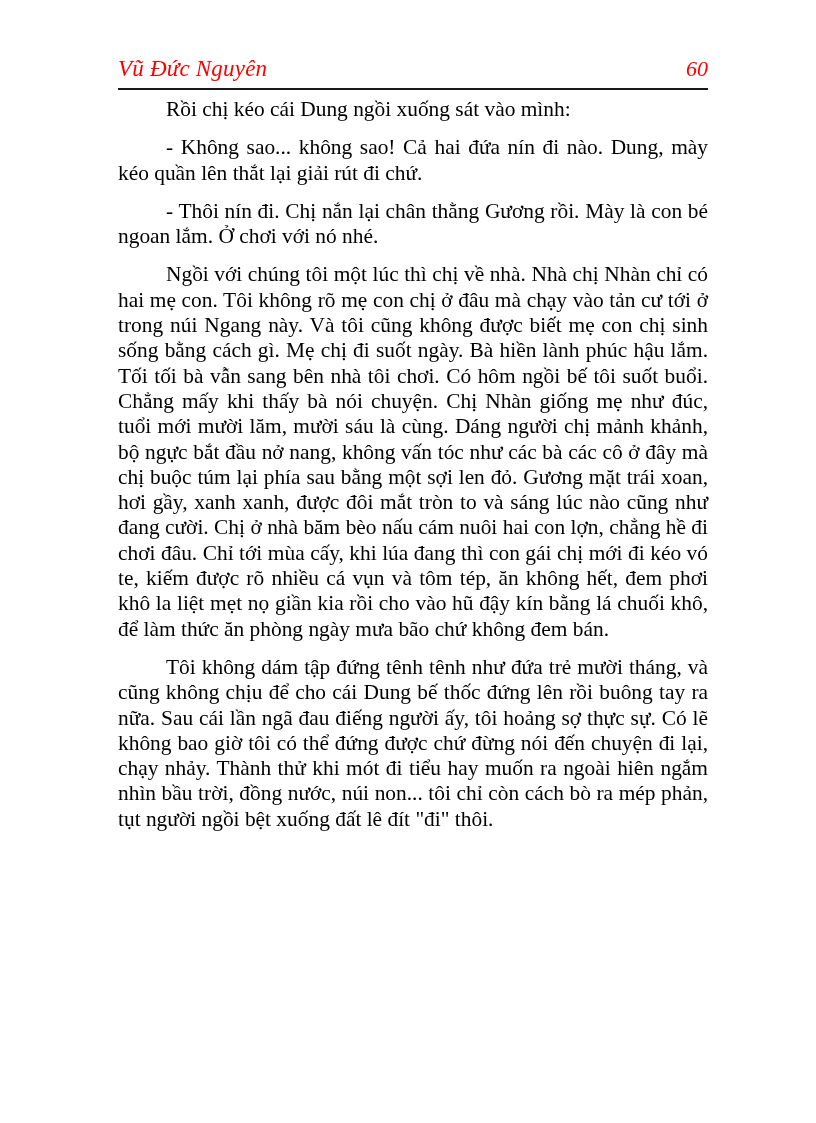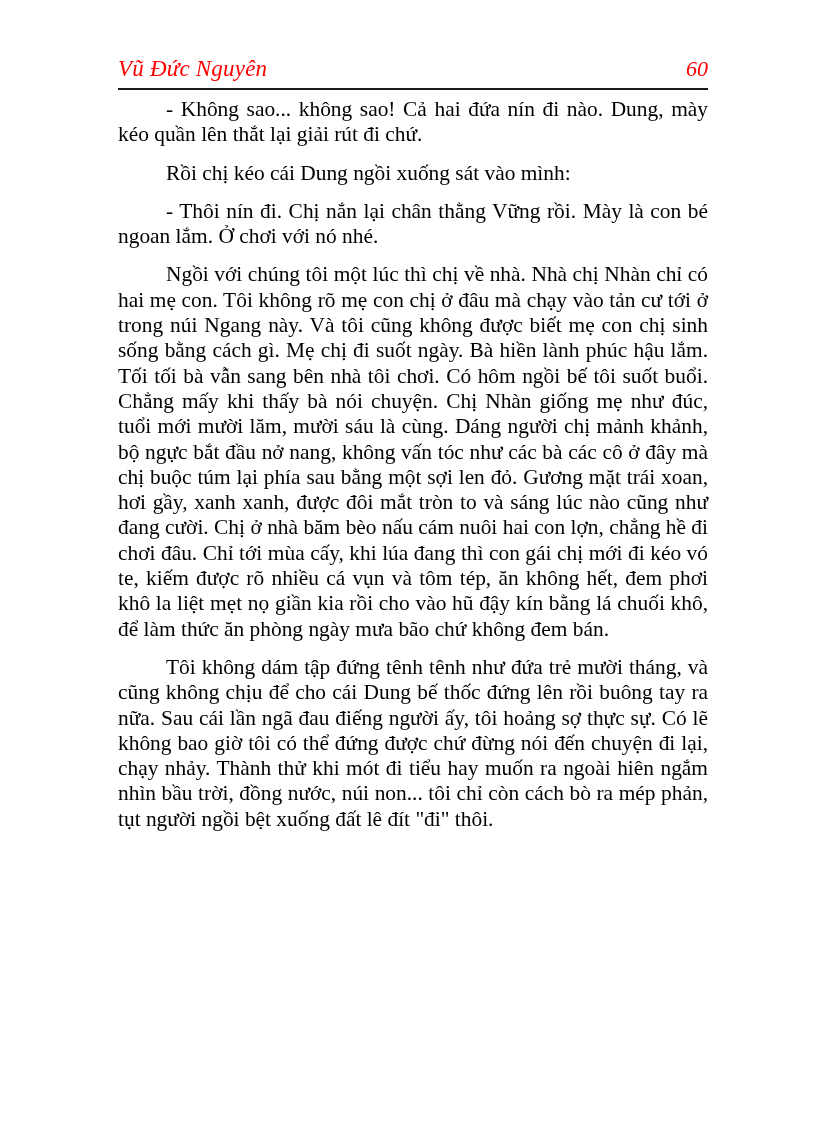--- a/index.html
+++ b/index.html
@@ -68,23 +68,23 @@
 <body>
 
 <div class="page">
 
   <div class="page-header">
     <span class="author-name">Vũ Đức Nguyên</span>
     <span class="page-number">60</span>
   </div>
 
   <div class="page-body">
+    <p>Rồi chị kéo cái Dung ngồi xuống sát vào mình:</p>
     <p>- Không sao... không sao! Cả hai đứa nín đi nào. Dung, mày kéo quần lên thắt lại giải rút đi chứ.</p>
-    <p>Rồi chị kéo cái Dung ngồi xuống sát vào mình:</p>
-    <p>- Thôi nín đi. Chị nắn lại chân thằng Vững rồi. Mày là con bé ngoan lắm. Ở chơi với nó nhé.</p>
+    <p>- Thôi nín đi. Chị nắn lại chân thằng Gương rồi. Mày là con bé ngoan lắm. Ở chơi với nó nhé.</p>
     <p>Ngồi với chúng tôi một lúc thì chị về nhà. Nhà chị Nhàn chỉ có hai mẹ con. Tôi không rõ mẹ con chị ở đâu mà chạy vào tản cư tới ở trong núi Ngang này. Và tôi cũng không được biết mẹ con chị sinh sống bằng cách gì. Mẹ chị đi suốt ngày. Bà hiền lành phúc hậu lắm. Tối tối bà vẫn sang bên nhà tôi chơi. Có hôm ngồi bế tôi suốt buổi. Chẳng mấy khi thấy bà nói chuyện. Chị Nhàn giống mẹ như đúc, tuổi mới mười lăm, mười sáu là cùng. Dáng người chị mảnh khảnh, bộ ngực bắt đầu nở nang, không vấn tóc như các bà các cô ở đây mà chị buộc túm lại phía sau bằng một sợi len đỏ. Gương mặt trái xoan, hơi gầy, xanh xanh, được đôi mắt tròn to và sáng lúc nào cũng như đang cười. Chị ở nhà băm bèo nấu cám nuôi hai con lợn, chẳng hề đi chơi đâu. Chỉ tới mùa cấy, khi lúa đang thì con gái chị mới đi kéo vó te, kiếm được rõ nhiều cá vụn và tôm tép, ăn không hết, đem phơi khô la liệt mẹt nọ giần kia rồi cho vào hũ đậy kín bằng lá chuối khô, để làm thức ăn phòng ngày mưa bão chứ không đem bán.</p>
     <p>Tôi không dám tập đứng tênh tênh như đứa trẻ mười tháng, và cũng không chịu để cho cái Dung bế thốc đứng lên rồi buông tay ra nữa. Sau cái lần ngã đau điếng người ấy, tôi hoảng sợ thực sự. Có lẽ không bao giờ tôi có thể đứng được chứ đừng nói đến chuyện đi lại, chạy nhảy. Thành thử khi mót đi tiểu hay muốn ra ngoài hiên ngắm nhìn bầu trời, đồng nước, núi non... tôi chỉ còn cách bò ra mép phản, tụt người ngồi bệt xuống đất lê đít "đi" thôi.</p>
   </div>
 
   <div class="page-footer">
     <span class="footer-url">http://ebooks.vdcmedia.com</span>
   </div>
 
 </div>
 

